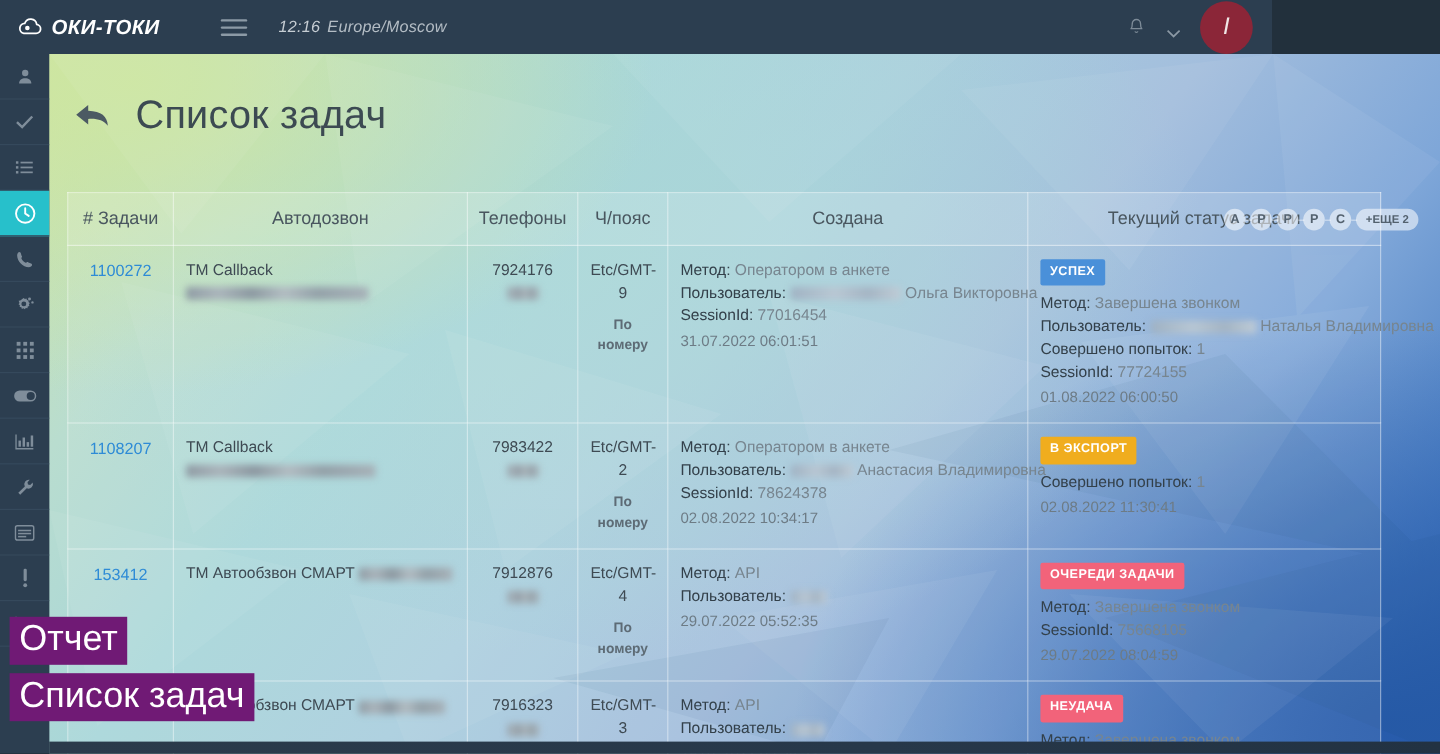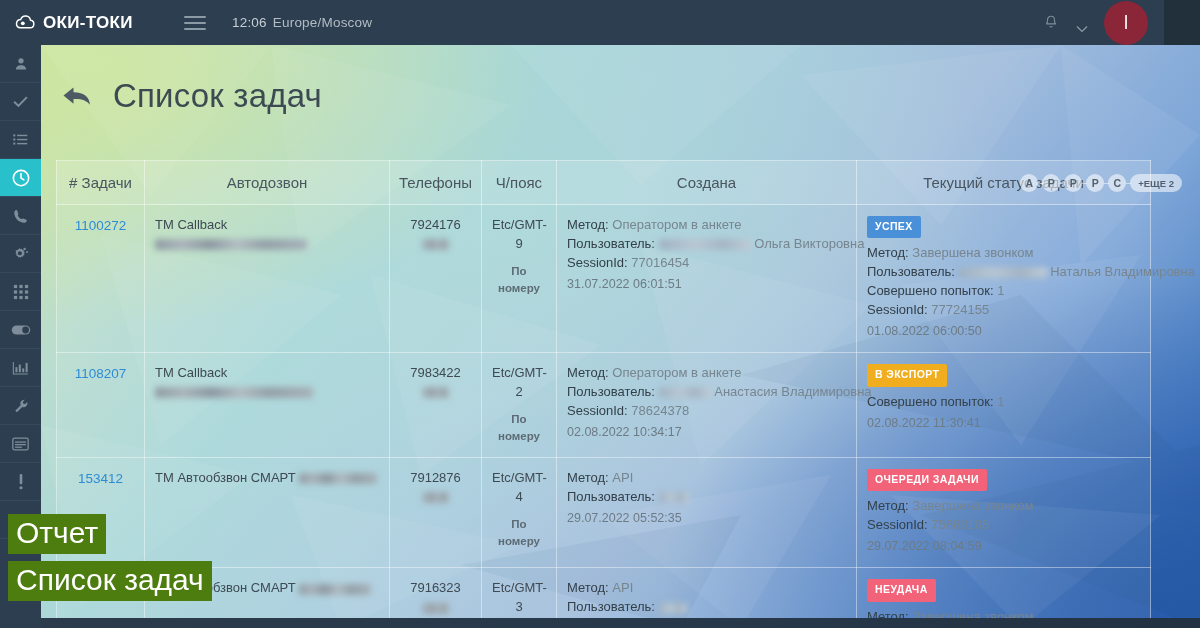--- a/index.html
+++ b/index.html
@@ -5,22 +5,22 @@
   * { margin:0; padding:0; box-sizing:border-box; }
   html,body { width:1200px; height:628px; overflow:hidden; }
   body {
     font-family:"Liberation Sans", sans-serif;
     background:#22303c;
     position:relative;
   }
 
   
   .topbar {
-    position:absolute; top:0; left:0; width:1164px; height:45px;
-    background:#2c3e50; display:flex; align-items:center; z-index:40;
+    position:absolute; top:0; left:0; width:1060px; height:45px;
+    background:#2c3e50; display:flex; align-items:center; z-index:40;font-style:italic;
   }
   .logo-wrap { display:flex; align-items:center; padding-left:14px; width:160px; }
   .logo-mark { width:22px; height:22px; margin-right:7px; }
   .logo-text {
     color:#fff; font-size:17px; font-weight:bold; letter-spacing:.3px;
   }
   .hamburger { margin-left:24px; width:22px; display:flex; flex-direction:column; gap:4px; cursor:pointer;}
   .hamburger span { display:block; height:2px; background:#8c9aa6; border-radius:1px; }
   .clock { margin-left:26px; color:#c6cdd3; font-size:13.5px; letter-spacing:.2px;}
   .clock .tz { color:#b3bcc4; margin-left:6px; }
@@ -145,21 +145,21 @@
   
   .footer-strip {
     position:absolute; left:41px; bottom:0; width:1159px; height:10px;
     background:linear-gradient(90deg,#2b3b4b 0%, #27384a 60%, #223242 100%);
     z-index:30;
   }
 
   
   .caption { position:absolute; left:8px; z-index:60; }
   .caption span {
-    display:inline-block; background:#4d7c0f; color:#fff;
+    display:inline-block; background:#701a75; color:#fff;
     font-size:30px; line-height:1.12; padding:2px 8px 4px;
     white-space:nowrap;
   }
   .cap1 { bottom:74px; }
   .cap2 { bottom:27px; }
 </style>
 </head>
 <body>
 
 <div class="topbar">
@@ -173,21 +173,21 @@
     <span class="logo-text">ОКИ-ТОКИ</span>
   </div>
 
   <div class="hamburger">
     <span></span>
       <span></span>
       <span></span>
   </div>
 
   <div class="clock">
-    <span>12:06</span><span class="tz">Europe/Moscow</span>
+    <span>12:16</span><span class="tz">Europe/Moscow</span>
   </div>
 
   <div class="topbar-right">
     <span class="bell">
       <svg viewBox="0 0 24 24" width="18" height="20">
         <path d="M12 3a4.6 4.6 0 0 0-4.6 4.6c0 4.2-1.4 5.6-1.4 5.6h12s-1.4-1.4-1.4-5.6A4.6 4.6 0 0 0 12 3z" fill="none" stroke="#7d8b98" stroke-width="1.5" stroke-linejoin="round"></path>
         <path d="M10.4 16.2a1.7 1.7 0 0 0 3.2 0" fill="none" stroke="#7d8b98" stroke-width="1.5"></path>
       </svg>
     </span>
     <span class="caret-down">

